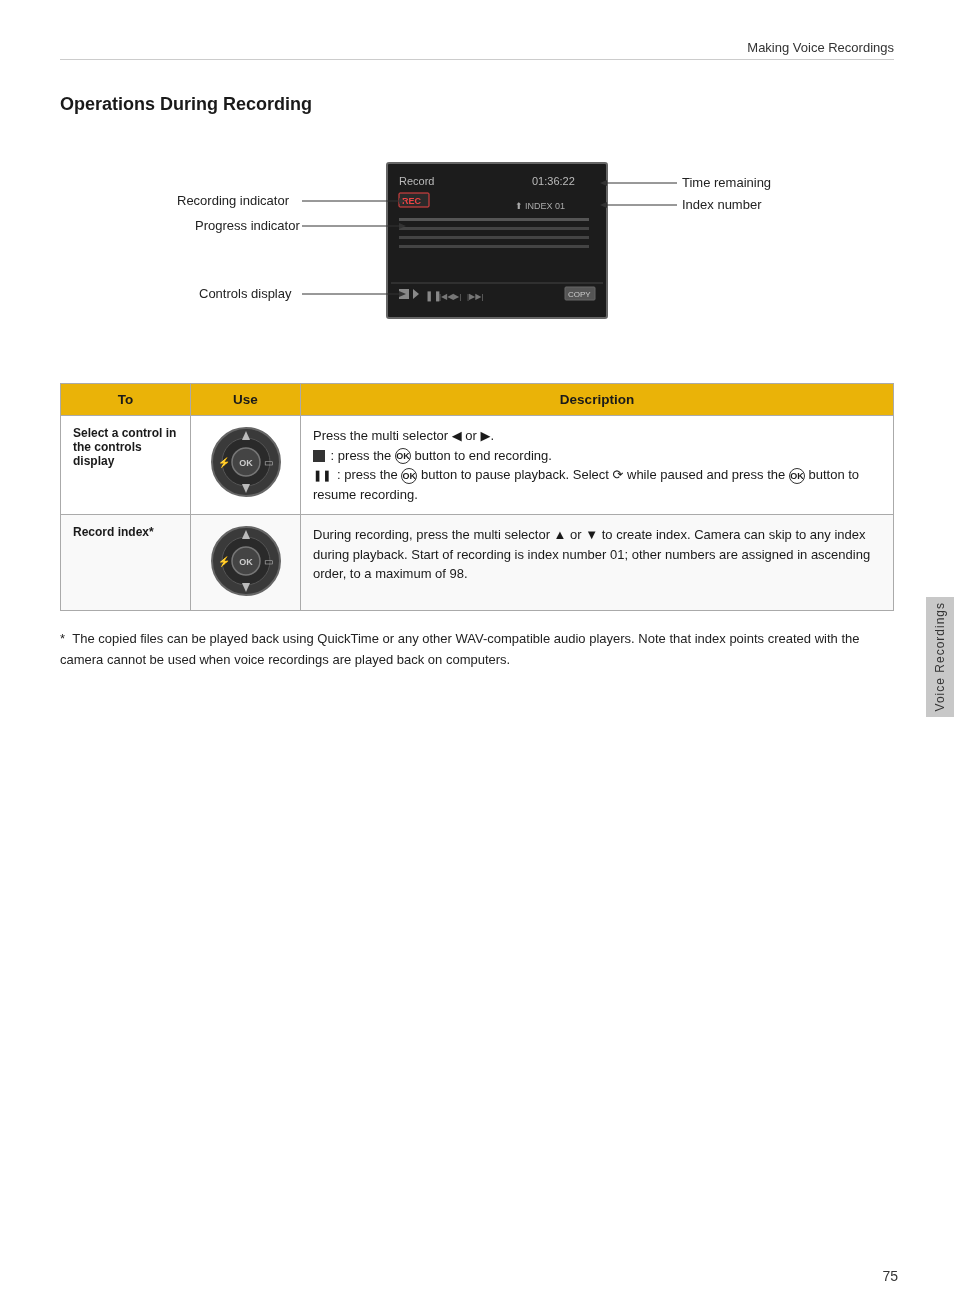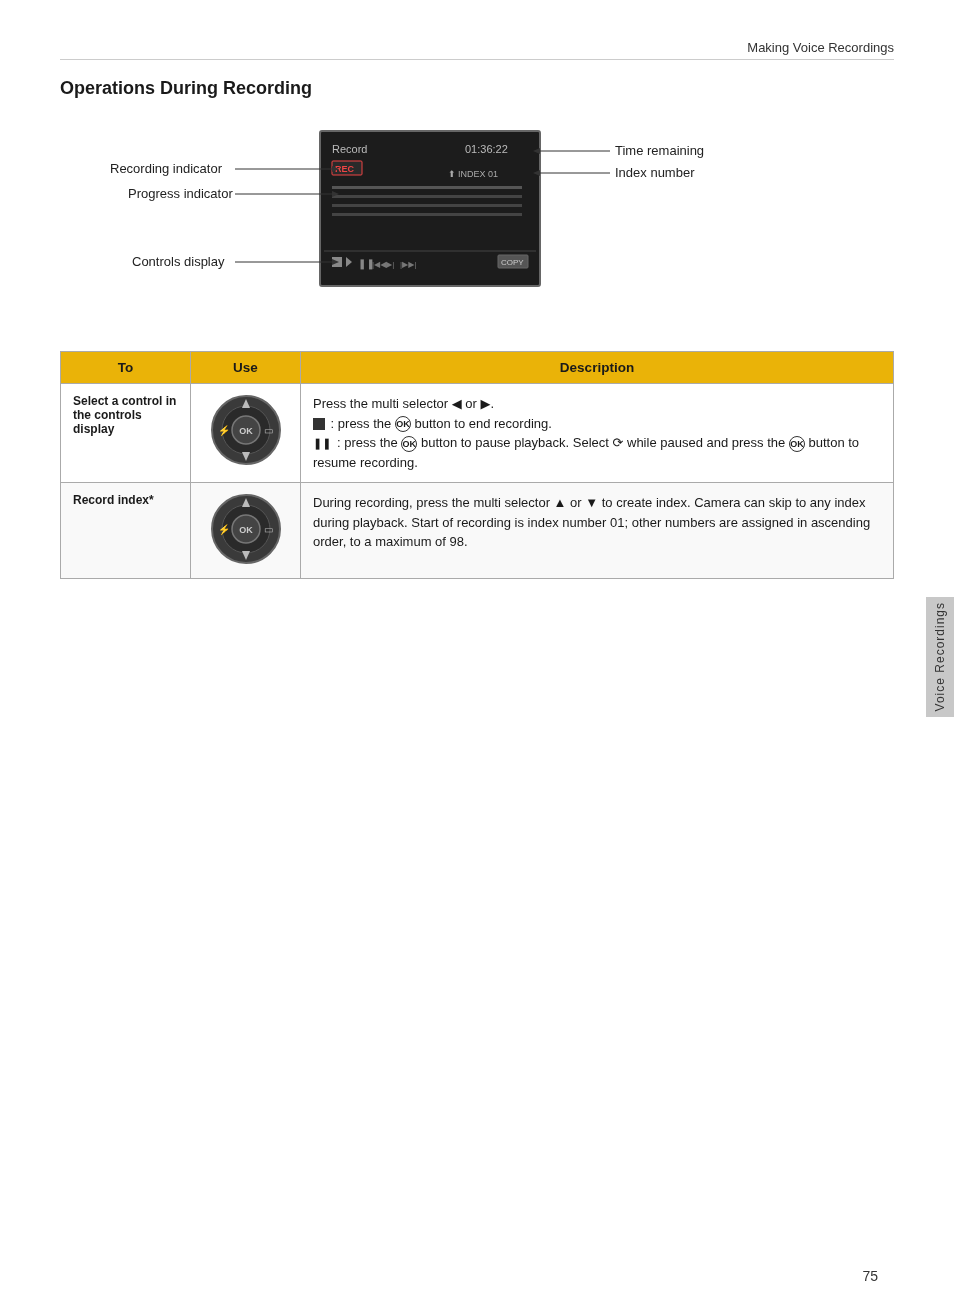--- a/index.html
+++ b/index.html
@@ -20,30 +20,30 @@
       background: #ffffff;
       position: relative;
       padding: 40px 60px 60px 60px;
     }
 
     
     .page-header {
       text-align: right;
       font-size: 13px;
       color: #333;
-      margin-bottom: 18px;
+      margin-bottom: 34px;
       padding-bottom: 4px;
       border-bottom: 1px solid #ccc;
     }
 
     
     .section-title {
       font-size: 18px;
       font-weight: bold;
-      margin-bottom: 12px;
+      margin-bottom: 28px;
     }
 
     
     .data-table {
       width: 100%;
       border-collapse: collapse;
       margin-bottom: 18px;
       font-size: 13.5px;
     }
 
@@ -108,41 +108,42 @@
       text-orientation: mixed;
       transform: rotate(180deg);
       white-space: nowrap;
       letter-spacing: 1px;
     }
 
     
     .page-number {
       position: absolute;
       bottom: 30px;
-      right: 76px;
+      right: 56px;
       font-size: 14px;
       color: #333;
     }
 
     .ok-circle {
       display: inline-block;
       width: 16px;
       height: 16px;
       border-radius: 50%;
       border: 1.5px solid #333;
       text-align: center;
       line-height: 14px;
       font-size: 9px;
       font-weight: bold;
       vertical-align: middle;
     }
 
     
     .diagram-svg-wrapper {
       display: flex;
+      justify-content: center;
       margin-bottom: 30px;
     }
 
     .row-shaded td {
       background: #f9f9f9;
     }
   </style>
 </head>
 <body>
 
@@ -265,20 +266,23 @@
             <text x="54" y="40" fill="#bbb" font-size="10" font-family="Arial">▭</text>
           </svg>
         </td>
         <td class="td-desc">
           During recording, press the multi selector ▲ or ▼ to create index. Camera can skip to any index during playback. Start of recording is index number 01; other numbers are assigned in ascending order, to a maximum of 98.
         </td>
       </tr>
     </tbody>
   </table>
 
+  <div class="footnote">
+    <span>*</span>&nbsp;&nbsp;<span>The copied files can be played back using QuickTime or any other WAV-compatible audio players. Note that index points created with the camera cannot be used when voice recordings are played back on computers.</span>
+  </div>
 
   <div class="side-tab">
     <span class="side-tab-text">Voice Recordings</span>
   </div>
 
   <div class="page-number">75</div>
 
 </div>
 
 </body></html>

